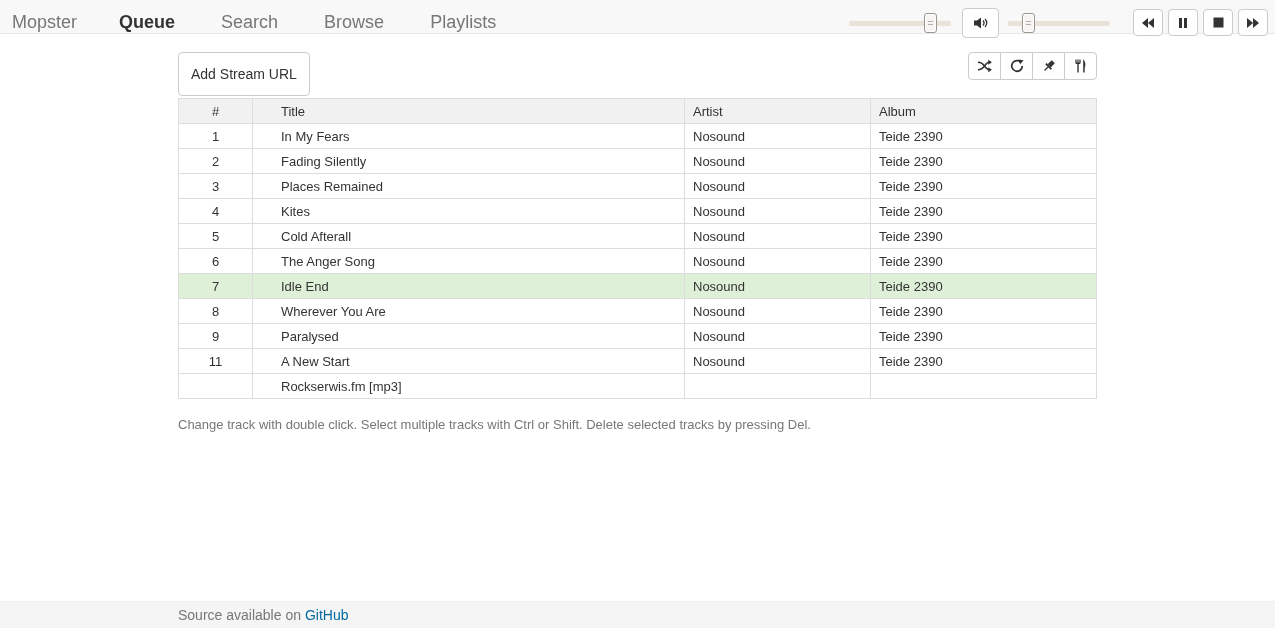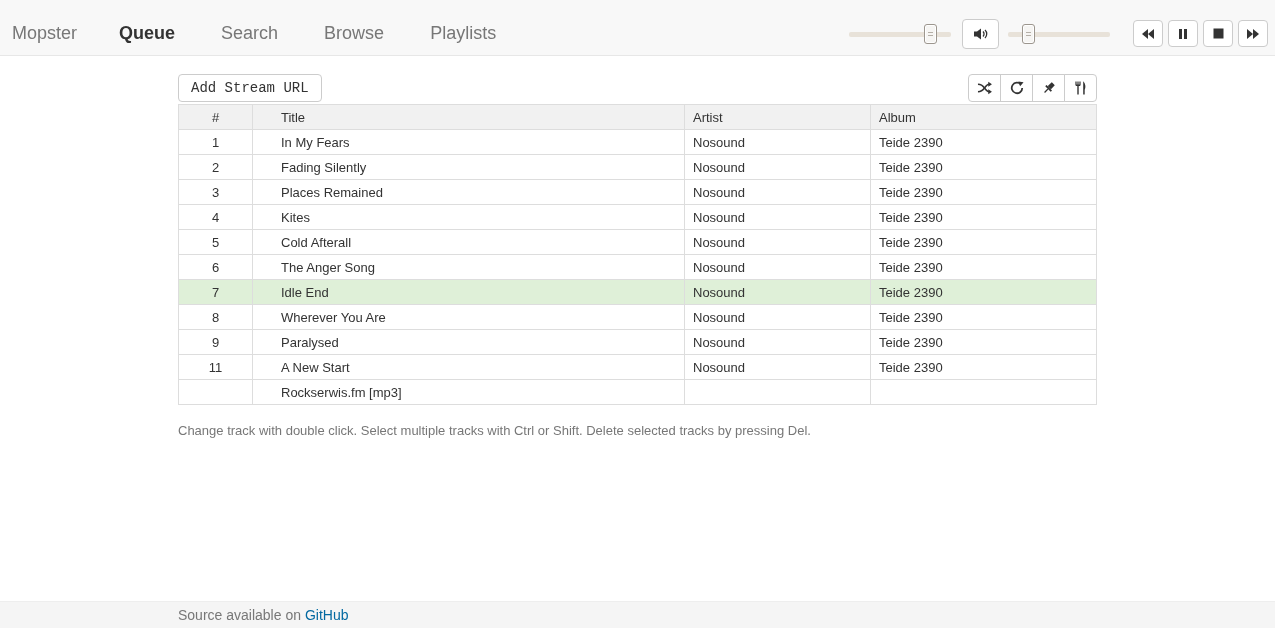--- a/index.html
+++ b/index.html
@@ -8,21 +8,21 @@
     font-family: "Liberation Sans", "DejaVu Sans", sans-serif;
     font-size: 14px;
     color: #333;
     background: #fff;
     position: relative;
     overflow: hidden;
   }
 
   
   .navbar {
-    height: 56px;
+    height: 34px;
     background: #f8f8f8;
     border-bottom: 1px solid #e7e7e7;
     display: flex;
     align-items: center;
     padding: 12px 7px 0 12px;
   }
   .brand {
     font-size: 18px;
     color: #777;
     margin-right: 28px;
@@ -98,21 +98,21 @@
   
   .container { width: 919px; margin: 0 auto; }
 
   .toolbar {
     margin-top: 18px;
     display: flex;
     justify-content: space-between;
     align-items: flex-start;
     margin-bottom: 2px;
   }
-  .add-stream-btn { height: 28px; padding: 0 12px; font-family: Liberation Mono, monospace; }
+  .add-stream-btn { height: 44px; padding: 0 12px; }
 
   .mode-group { display: flex; }
   .mode-group .btn {
     width: 33px;
     height: 28px;
     border-radius: 0;
     margin-left: -1px;
   }
   .mode-group .btn:first-child { border-radius: 4px 0 0 4px; margin-left: 0; }
   .mode-group .btn:last-child { border-radius: 0 4px 4px 0; }

